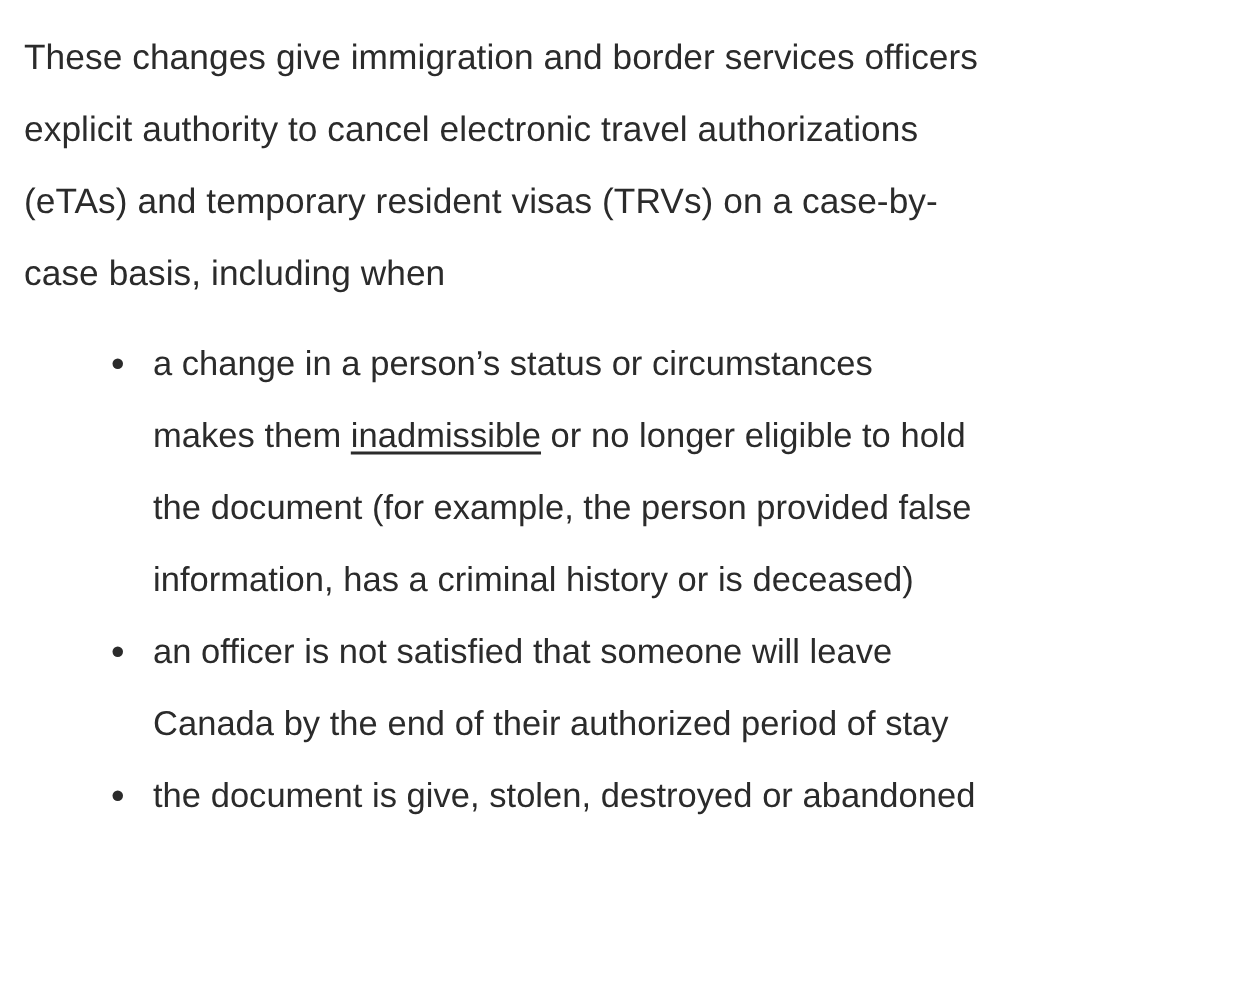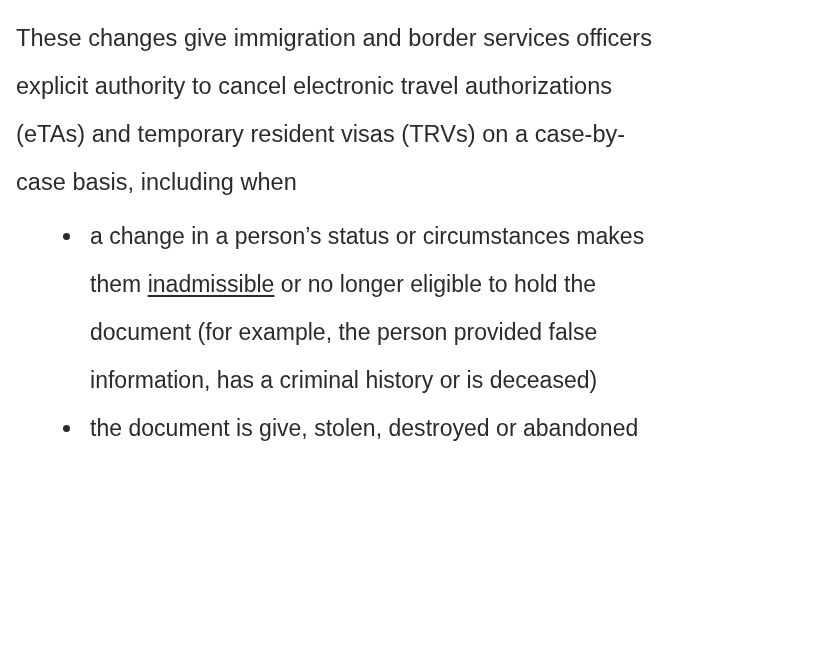--- a/index.html
+++ b/index.html
@@ -23,21 +23,21 @@
   }
   .intro {
     font-size: 23.5px;
     line-height: 48px;
     color: #2b2b2b;
     margin: 0 0 6px 0;
     letter-spacing: 0.05px;
     max-width: 770px;
   }
   ul.bullets {
-    margin: 0;
+    margin: 12px;
     padding: 0 0 0 38px;
     list-style: none;
   }
   ul.bullets > li {
     position: relative;
     font-size: 23px;
     line-height: 48px;
     color: #2b2b2b;
     padding-left: 36px;
     margin: 0;
@@ -67,20 +67,23 @@
 <div class="page">
 
   <p class="intro">These changes give immigration and border services officers explicit authority to cancel electronic travel authorizations (eTAs) and temporary resident visas (TRVs) on a case-by-case basis, including when</p>
 
   <ul class="bullets">
 
     <li>
       <span>a change in a person’s status or circumstances makes them </span><a class="inline-link" href="#">inadmissible</a><span> or no longer eligible to hold the document (for example, the person provided false information, has a criminal history or is deceased)</span>
     </li>
 
+    <li>
+      <span>an officer is not satisfied that someone will leave Canada by the end of their authorized period of stay</span>
+    </li>
 
     <li>
       <span>the document is give, stolen, destroyed or abandoned</span>
     </li>
 
   </ul>
 
 </div>
 
 </body></html>

